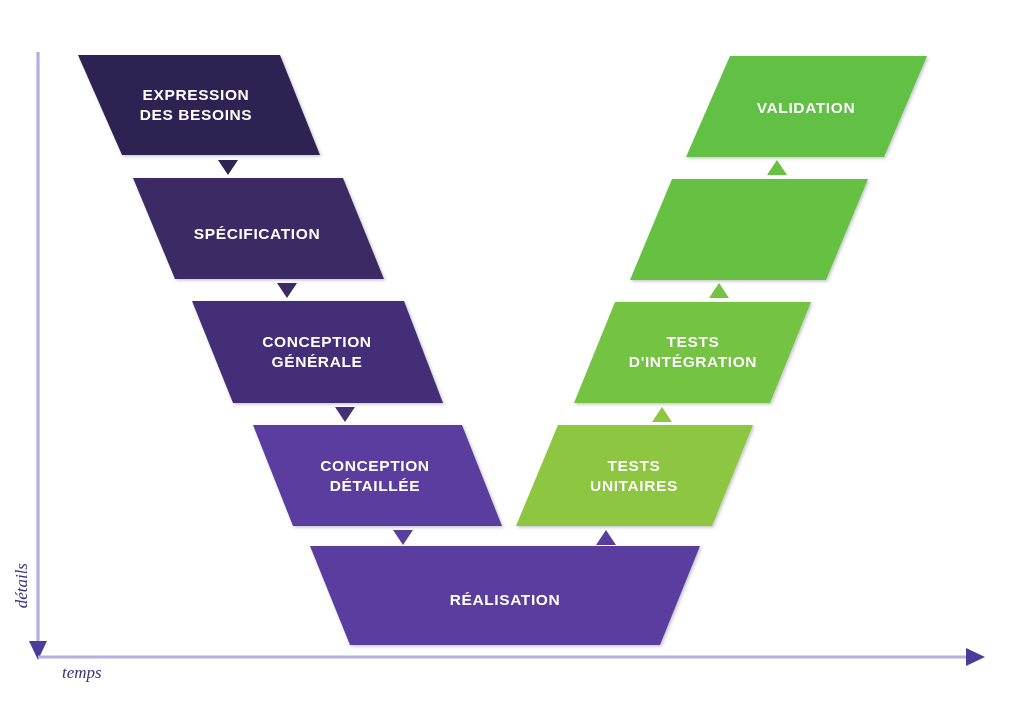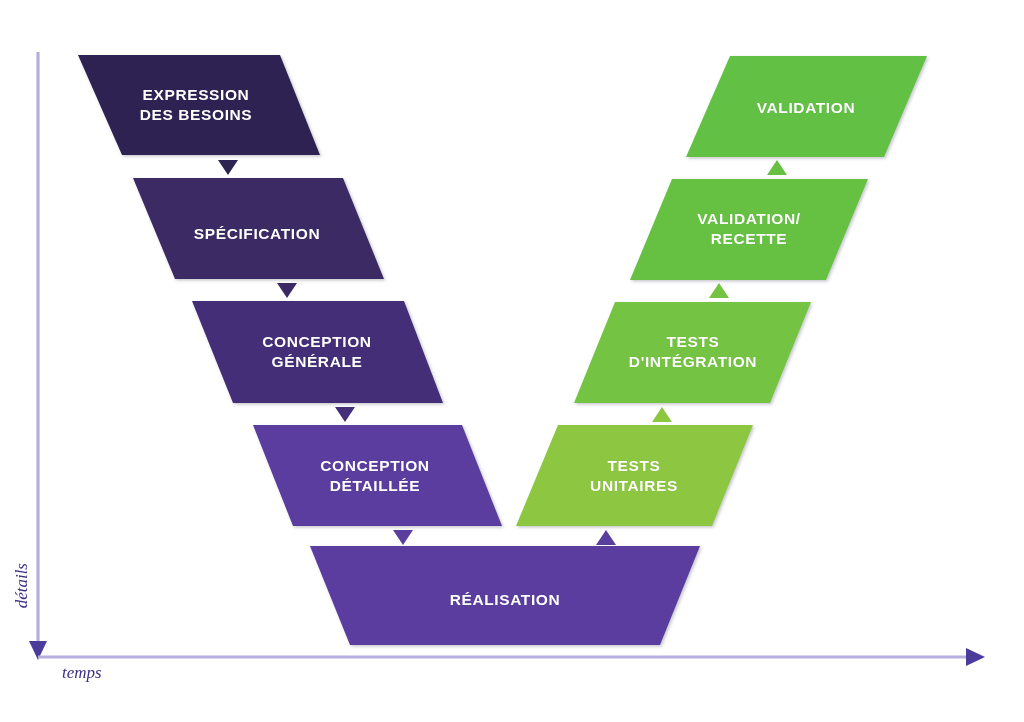--- a/index.html
+++ b/index.html
@@ -120,22 +120,20 @@
 
   <div class="stage-label" style="left: 196px; top: 105px;">EXPRESSION
 DES BESOINS</div>
   <div class="stage-label" style="left: 257px; top: 234px;">SPÉCIFICATION</div>
   <div class="stage-label" style="left: 317px; top: 352px;">CONCEPTION
 GÉNÉRALE</div>
   <div class="stage-label" style="left: 375px; top: 476px;">CONCEPTION
 DÉTAILLÉE</div>
 
   <div class="stage-label" style="left: 806px; top: 108px;">VALIDATION</div>
-  <div class="stage-label" style="left: 749px; top: 229px;">VALIDATION/
-RECETTE</div>
   <div class="stage-label" style="left: 693px; top: 352px;">TESTS
 D'INTÉGRATION</div>
   <div class="stage-label" style="left: 634px; top: 476px;">TESTS
 UNITAIRES</div>
 
   <div class="stage-label" style="left: 505px; top: 600px;">RÉALISATION</div>
 
   <div class="axis-caption" id="axis-label-temps">temps</div>
   <div class="axis-caption" id="axis-label-details">détails</div>
 

